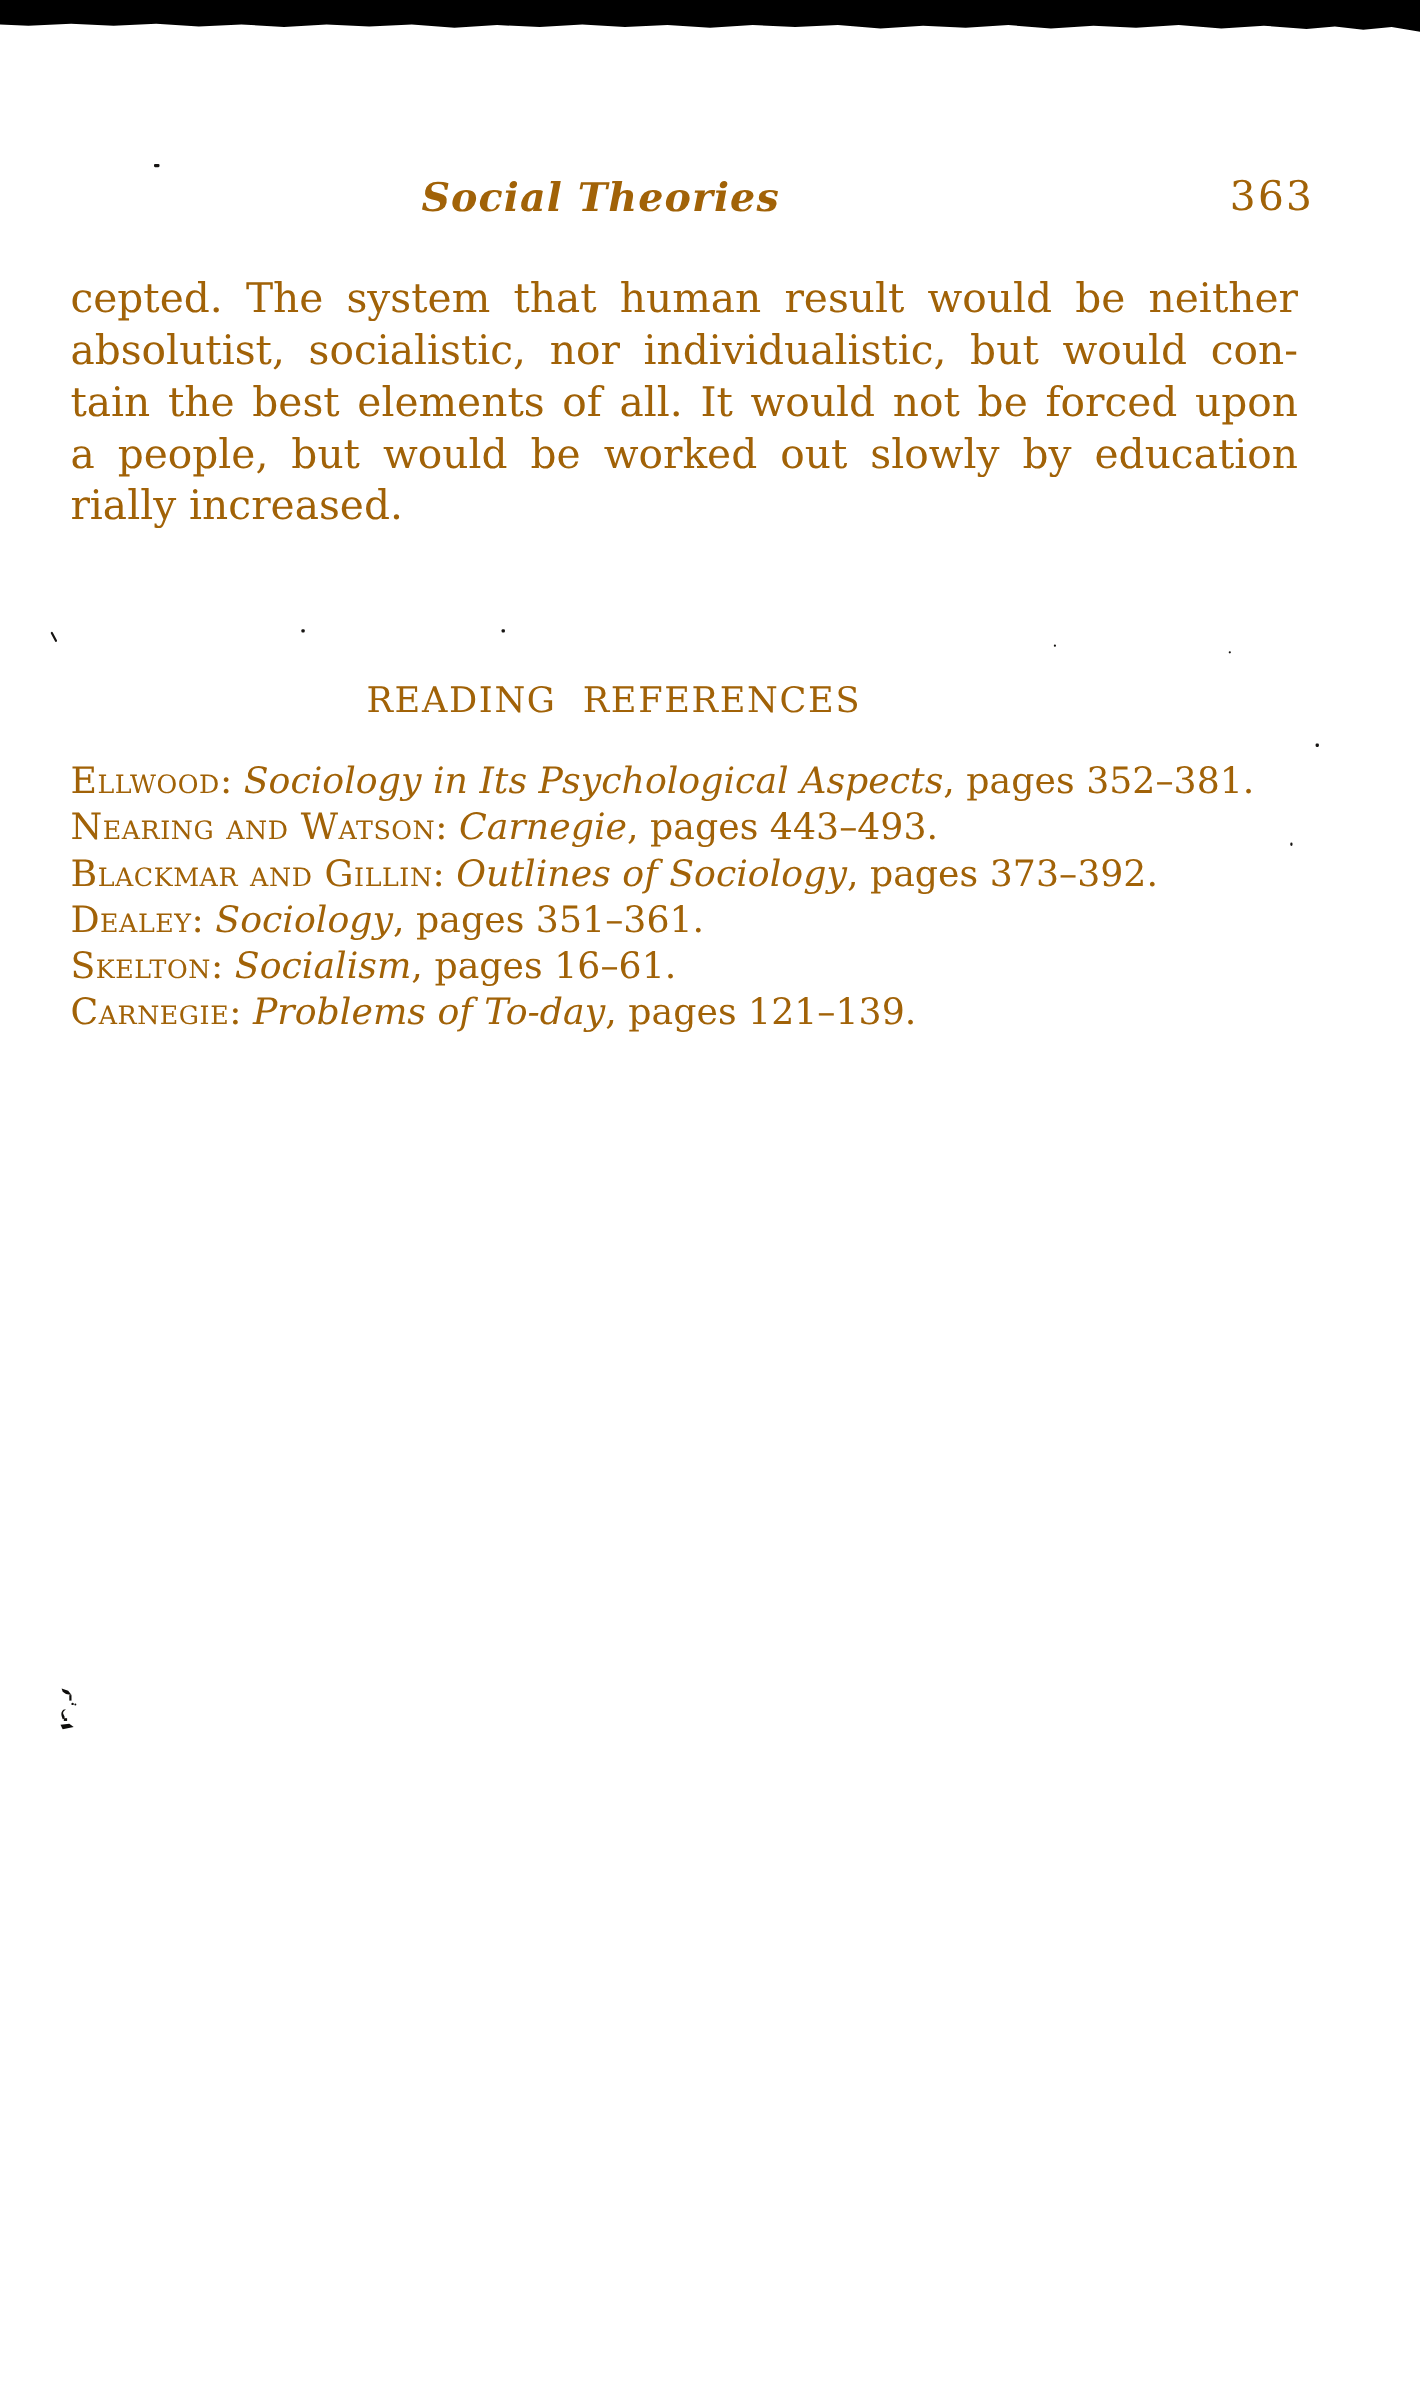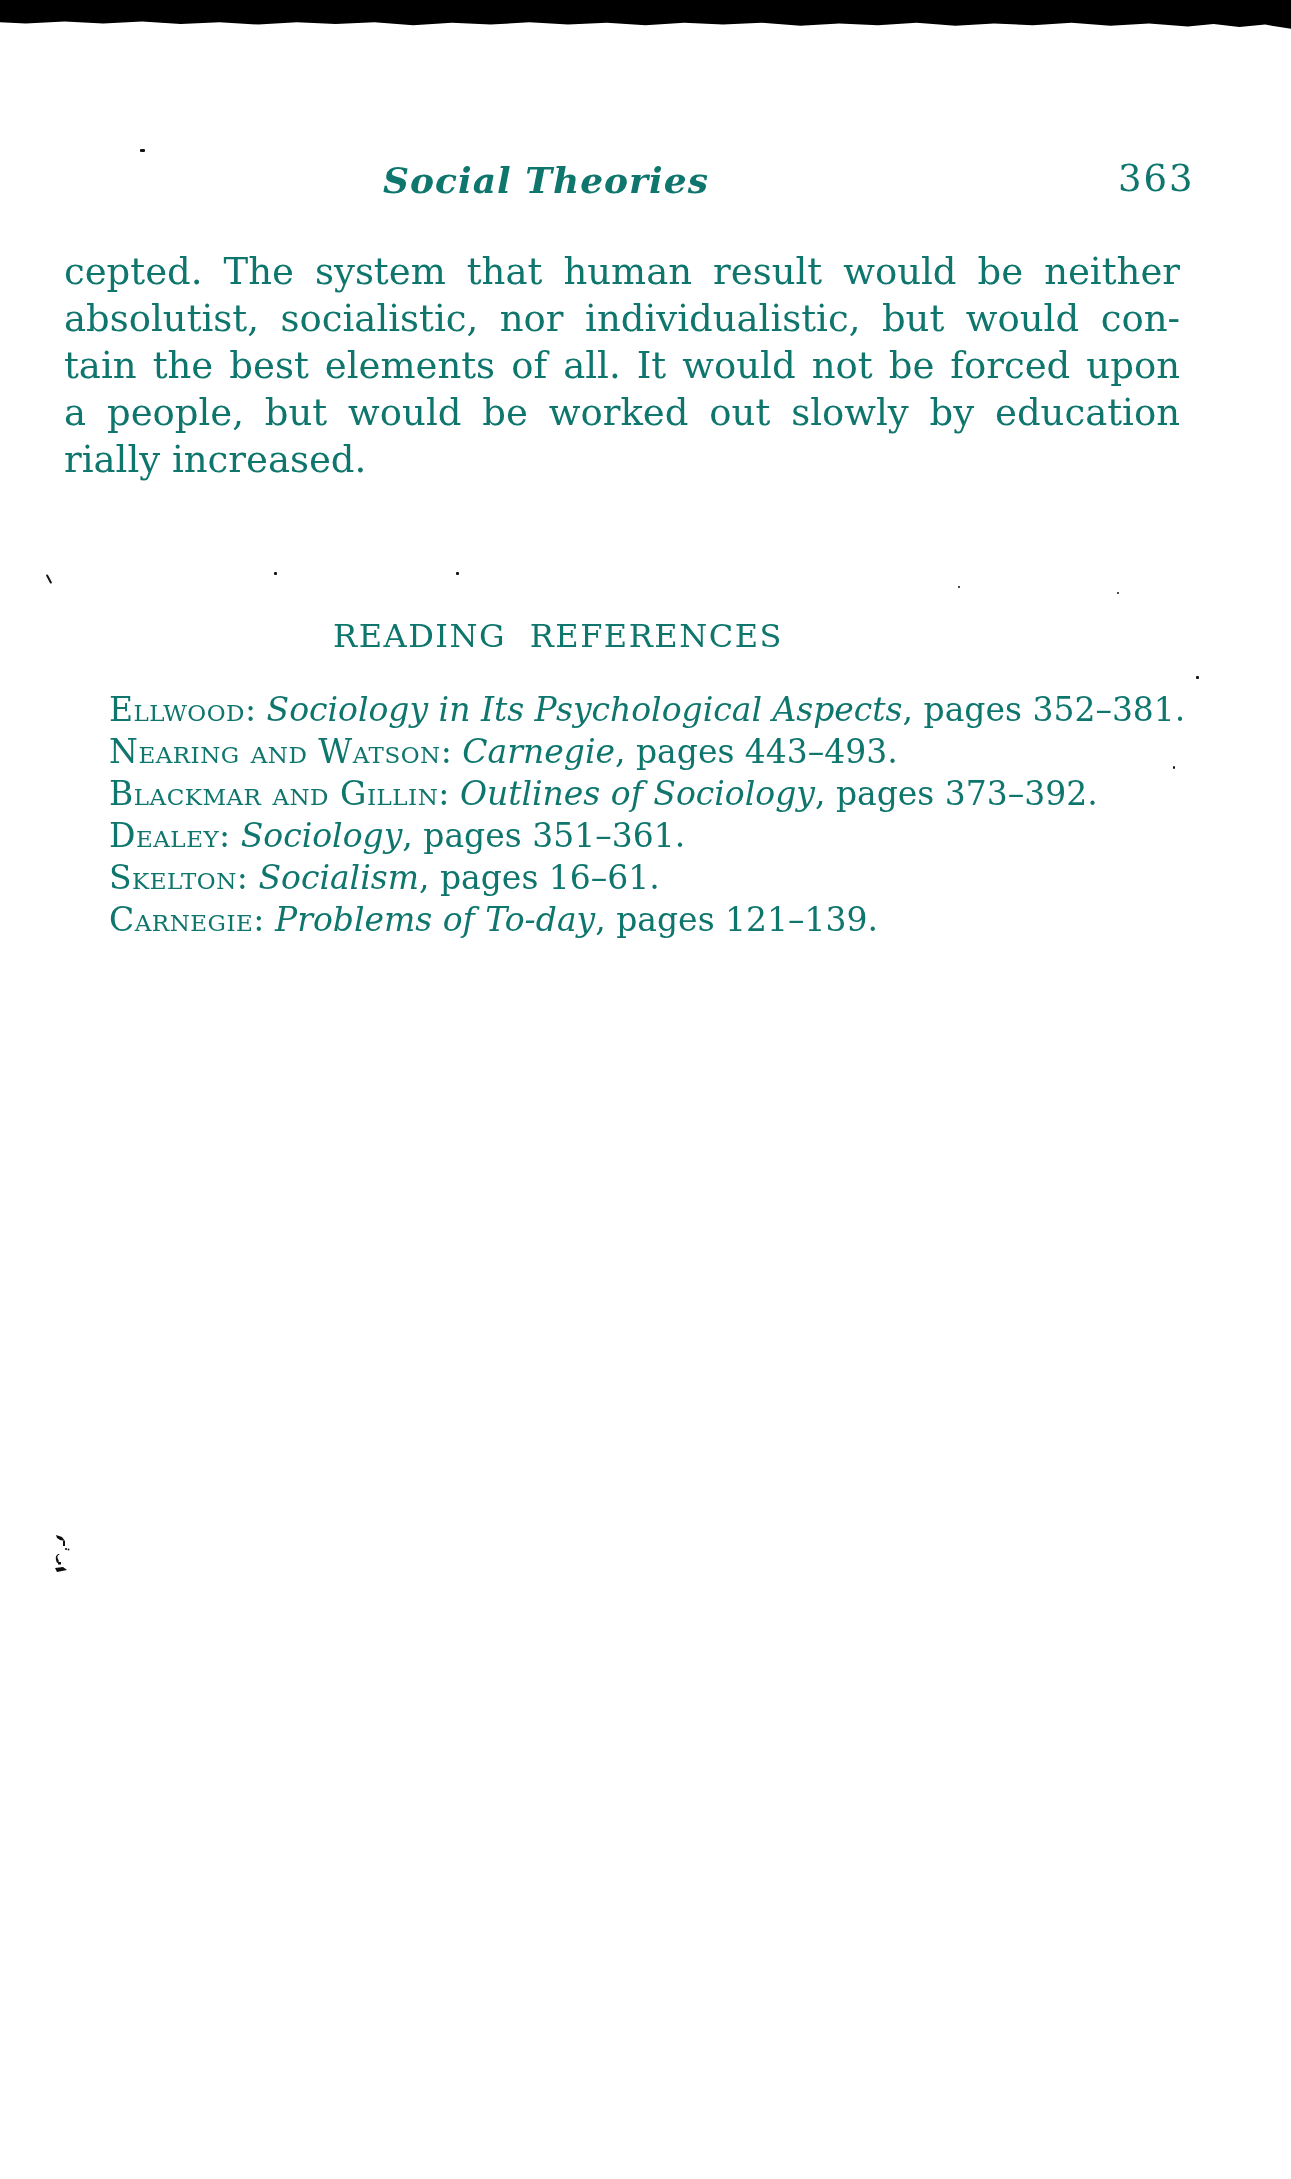--- a/index.html
+++ b/index.html
@@ -7,21 +7,21 @@
     padding: 0;
     background: #ffffff;
   }
   .page {
     position: relative;
     width: 1291px;
     height: 2179px;
     background: #ffffff;
     overflow: hidden;
     font-family: "DejaVu Serif", "Liberation Serif", serif;
-    color: #0f766e;
+    color: #a16207;
   }
   
   .top-bar {
     position: absolute;
     left: 0; top: 0;
     width: 100%;
     height: 30px;
     background: #000;
     clip-path: polygon(0 0, 100% 0, 100% 96%, 98% 82%, 96% 90%, 94% 80%,
       92% 88%, 89% 78%, 86% 86%, 83% 76%, 80% 84%, 77% 78%, 74% 86%,
@@ -75,21 +75,20 @@
     word-spacing: 12px;
     white-space: nowrap;
   }
   .references {
     position: absolute;
     left: 64px;
     top: 689px;
     width: 1180px;
     font-size: 33px;
     line-height: 42px;
-    margin-left: 45px;
   }
   .ref {
     white-space: nowrap;
   }
   .ref .sc {
     font-variant: small-caps;
     letter-spacing: 0.5px;
   }
   .ref .title {
     font-style: italic;

